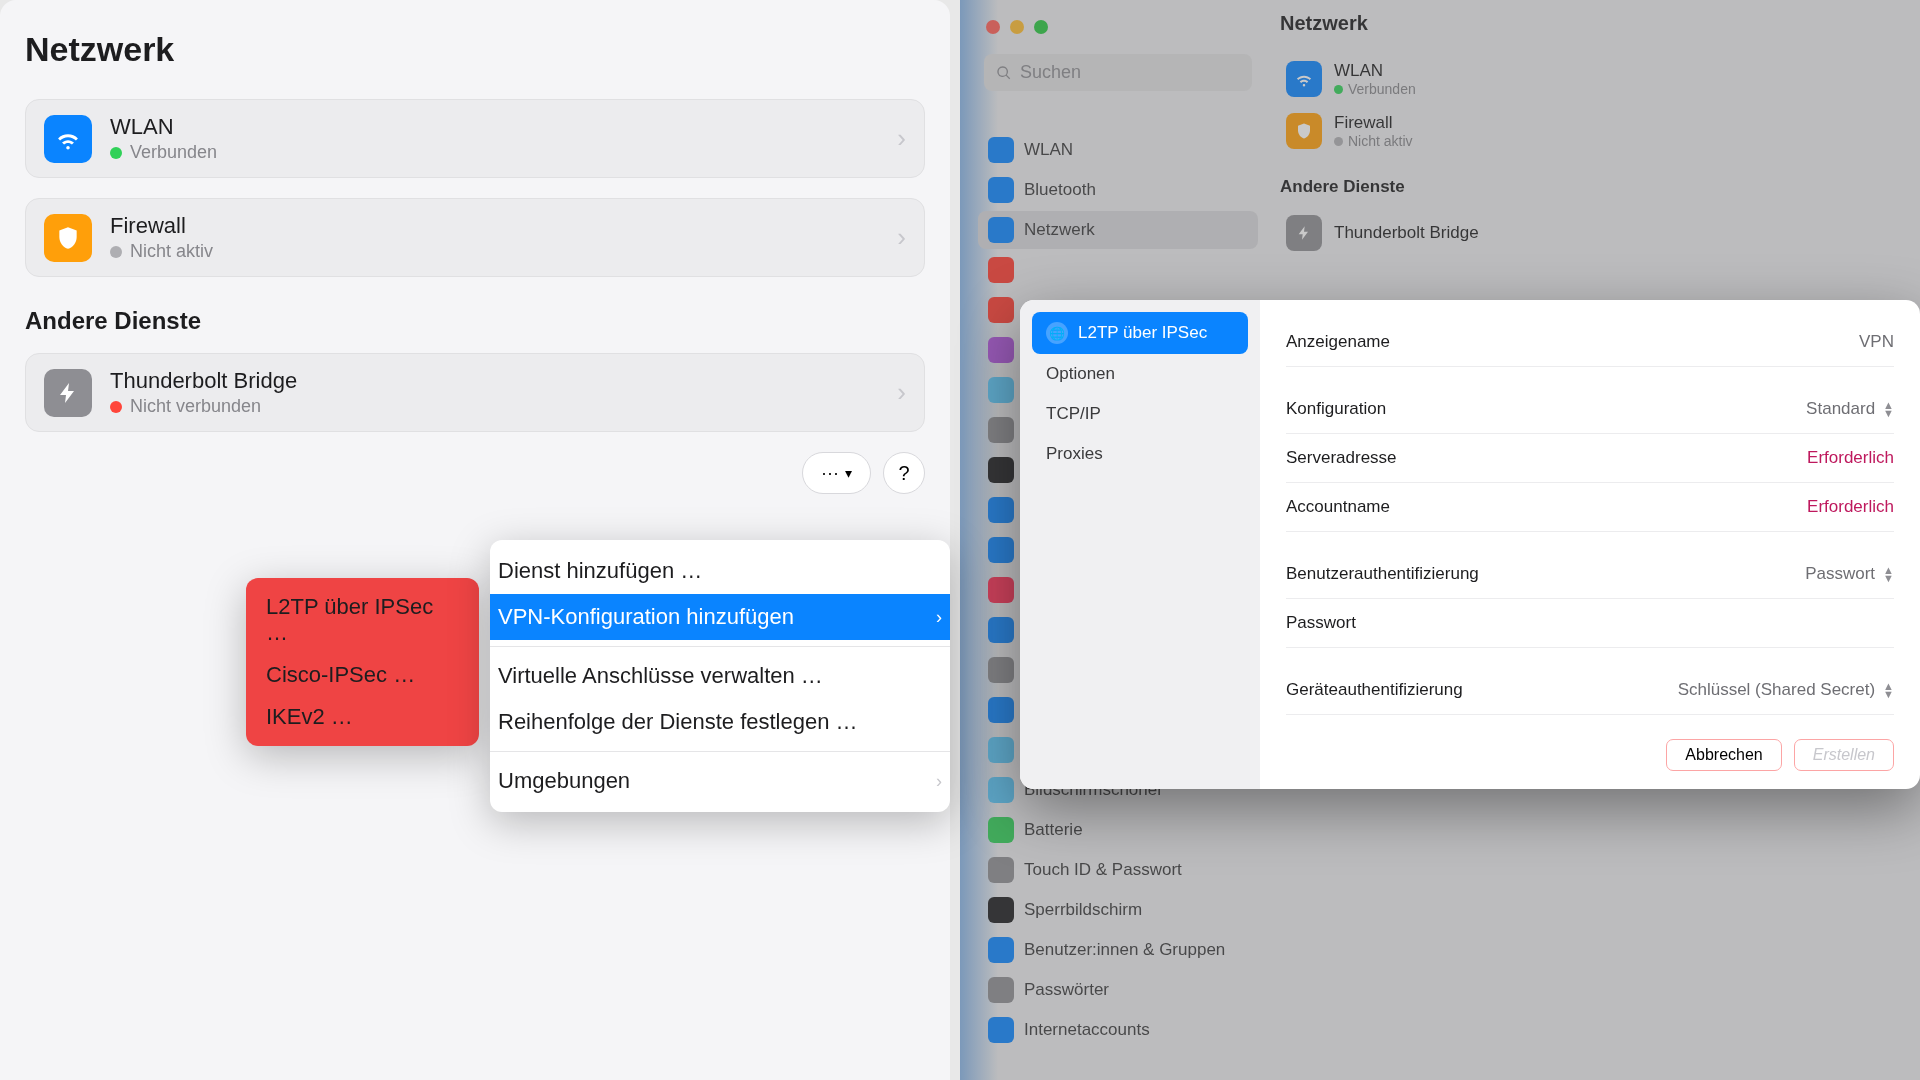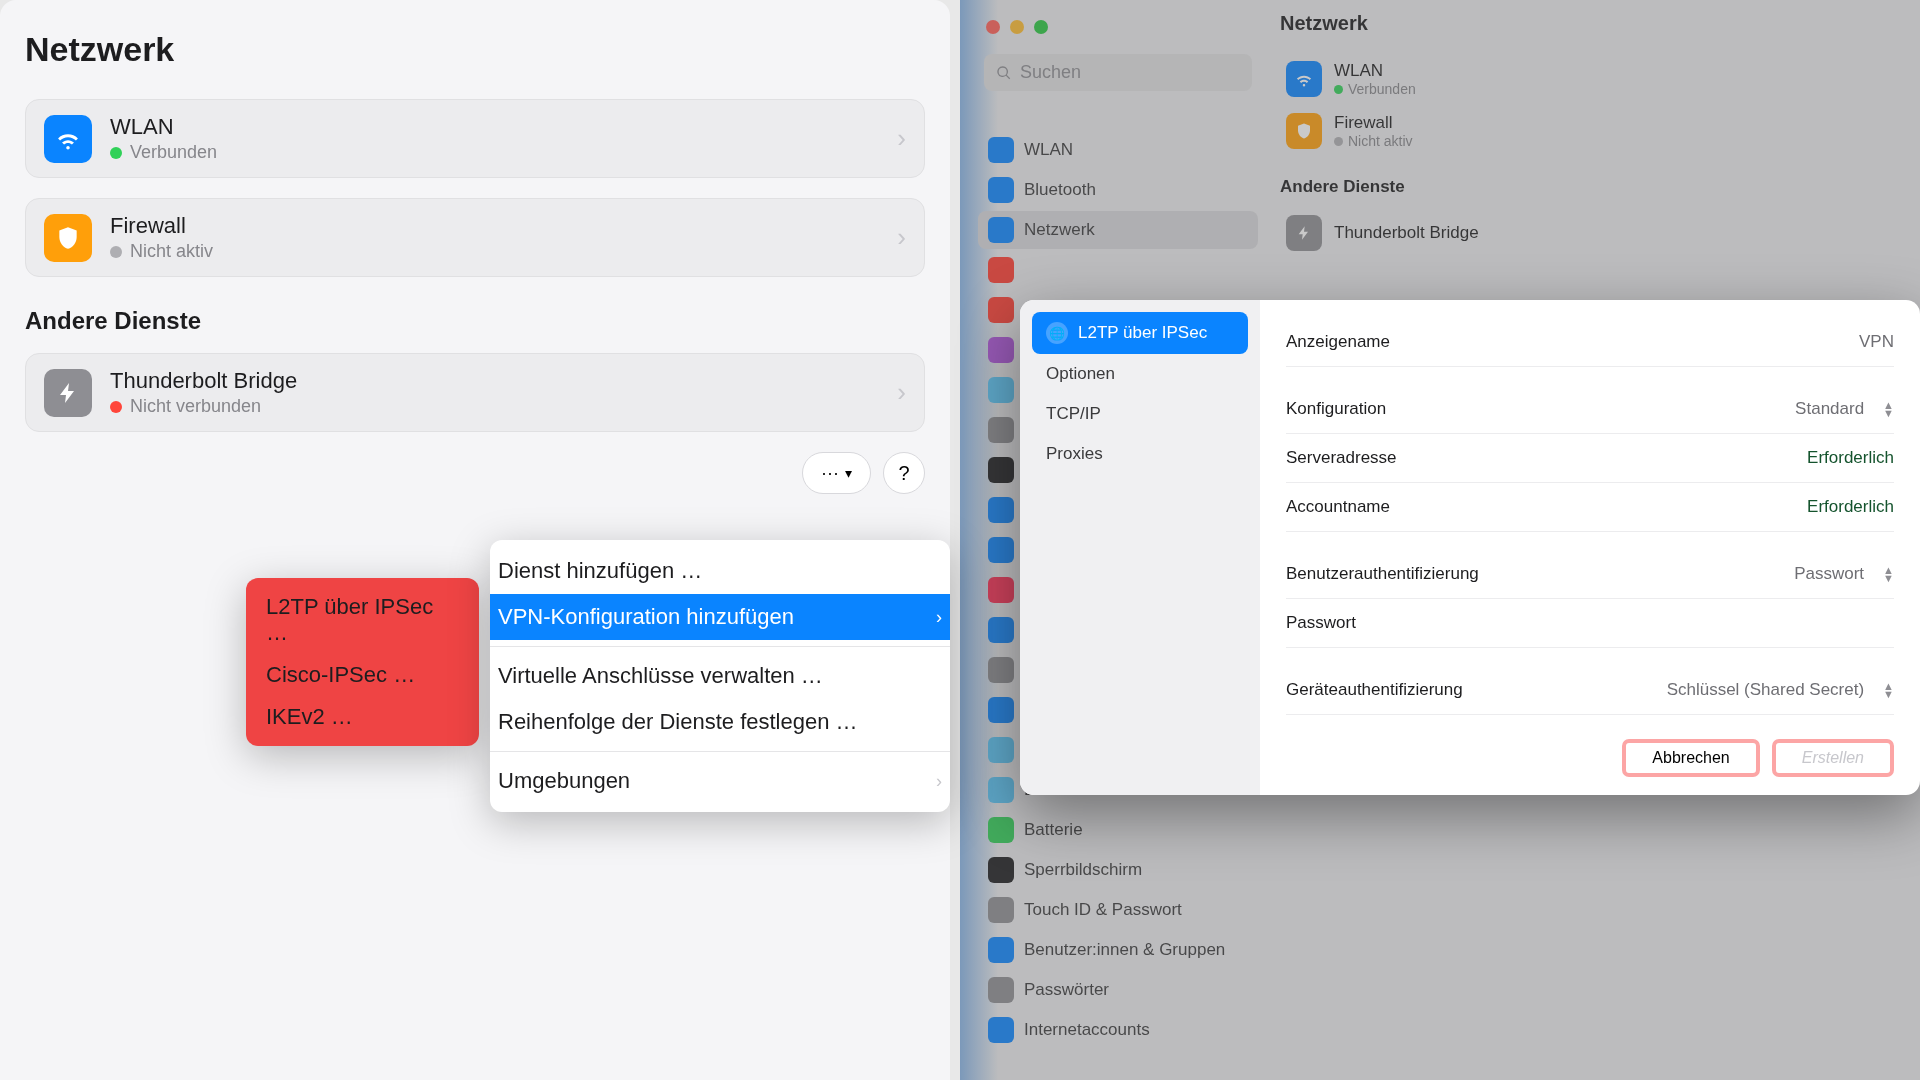--- a/index.html
+++ b/index.html
@@ -65,26 +65,26 @@
 
     
     .vpn-modal { position: absolute; left: 1020px; top: 300px; width: 900px; background: #fff; border-radius: 14px; box-shadow: 0 20px 60px rgba(0,0,0,0.4); z-index: 10; display: flex; overflow: hidden; }
     .vpn-side { width: 240px; background: #f0f0f2; padding: 12px; }
     .vpn-side-item { font-size: 17px; color:#3a3a3c; padding: 10px 14px; border-radius: 8px; cursor: pointer; }
     .vpn-side-item.active { background: #0a84ff; color: #fff; display:flex; align-items:center; gap:10px; }
     .vpn-main { flex: 1; padding: 18px 26px; display:flex; flex-direction:column; }
     .vpn-row { display: flex; justify-content: space-between; align-items: center; padding: 14px 0; border-bottom: 1px solid #ececee; font-size: 17px; color:#1d1d1f; }
     .vpn-row:last-of-type { border-bottom:none; }
     .vpn-row .val { color:#6e6e73; }
-    .vpn-row .ph { color:#14532d;text-align:right; }
-    .sel-ind { color:#6e6e73; display:flex; align-items:center; gap:19px; }
+    .vpn-row .ph { color:#be185d;text-align:right; }
+    .sel-ind { color:#6e6e73; display:flex; align-items:center; gap:8px; }
     .updown { font-size:11px; line-height:8px; color:#8e8e93; }
     .vpn-gap { height: 18px; }
     .vpn-footer { display:flex; justify-content:flex-end; gap:12px; margin-top: 24px; }
-    .mac-btn { background:#fff; border:4px solid #fca5a5; border-radius:7px; padding:6px 26px; font-size:16px; cursor:pointer; }
+    .mac-btn { background:#fff; border:1px solid #fca5a5; border-radius:7px; padding:6px 18px; font-size:16px; cursor:pointer; }
     .mac-btn.disabled { color:#c7c7cc;font-style:italic; }
     
     .globe-mini { width:22px; height:22px; border-radius:50%; background:rgba(255,255,255,0.25); display:inline-flex; align-items:center; justify-content:center; font-size:13px; }
   </style>
 </head>
 <body>
 
 <div class="left-panel">
   <div class="left-title">Netzwerk</div>
 
@@ -251,26 +251,26 @@
         </div>
         <div class="sb-item">
           <div class="sb-icon" style="background: rgb(90, 200, 250);"></div>
           <span>Bildschirmschoner</span>
         </div>
         <div class="sb-item">
           <div class="sb-icon" style="background: rgb(48, 209, 88);"></div>
           <span>Batterie</span>
         </div>
         <div class="sb-item">
+          <div class="sb-icon" style="background: rgb(142, 142, 147);"></div>
+          <span>Touch ID &amp; Passwort</span>
+        </div>
+        <div class="sb-item">
           <div class="sb-icon" style="background: rgb(29, 29, 31);"></div>
           <span>Sperrbildschirm</span>
-        </div>
-        <div class="sb-item">
-          <div class="sb-icon" style="background: rgb(142, 142, 147);"></div>
-          <span>Touch ID &amp; Passwort</span>
         </div>
         <div class="sb-item">
           <div class="sb-icon" style="background: rgb(10, 132, 255);"></div>
           <span>Benutzer:innen &amp; Gruppen</span>
         </div>
         <div class="sb-item">
           <div class="sb-icon" style="background: rgb(142, 142, 147);"></div>
           <span>Passwörter</span>
         </div>
         <div class="sb-item">

